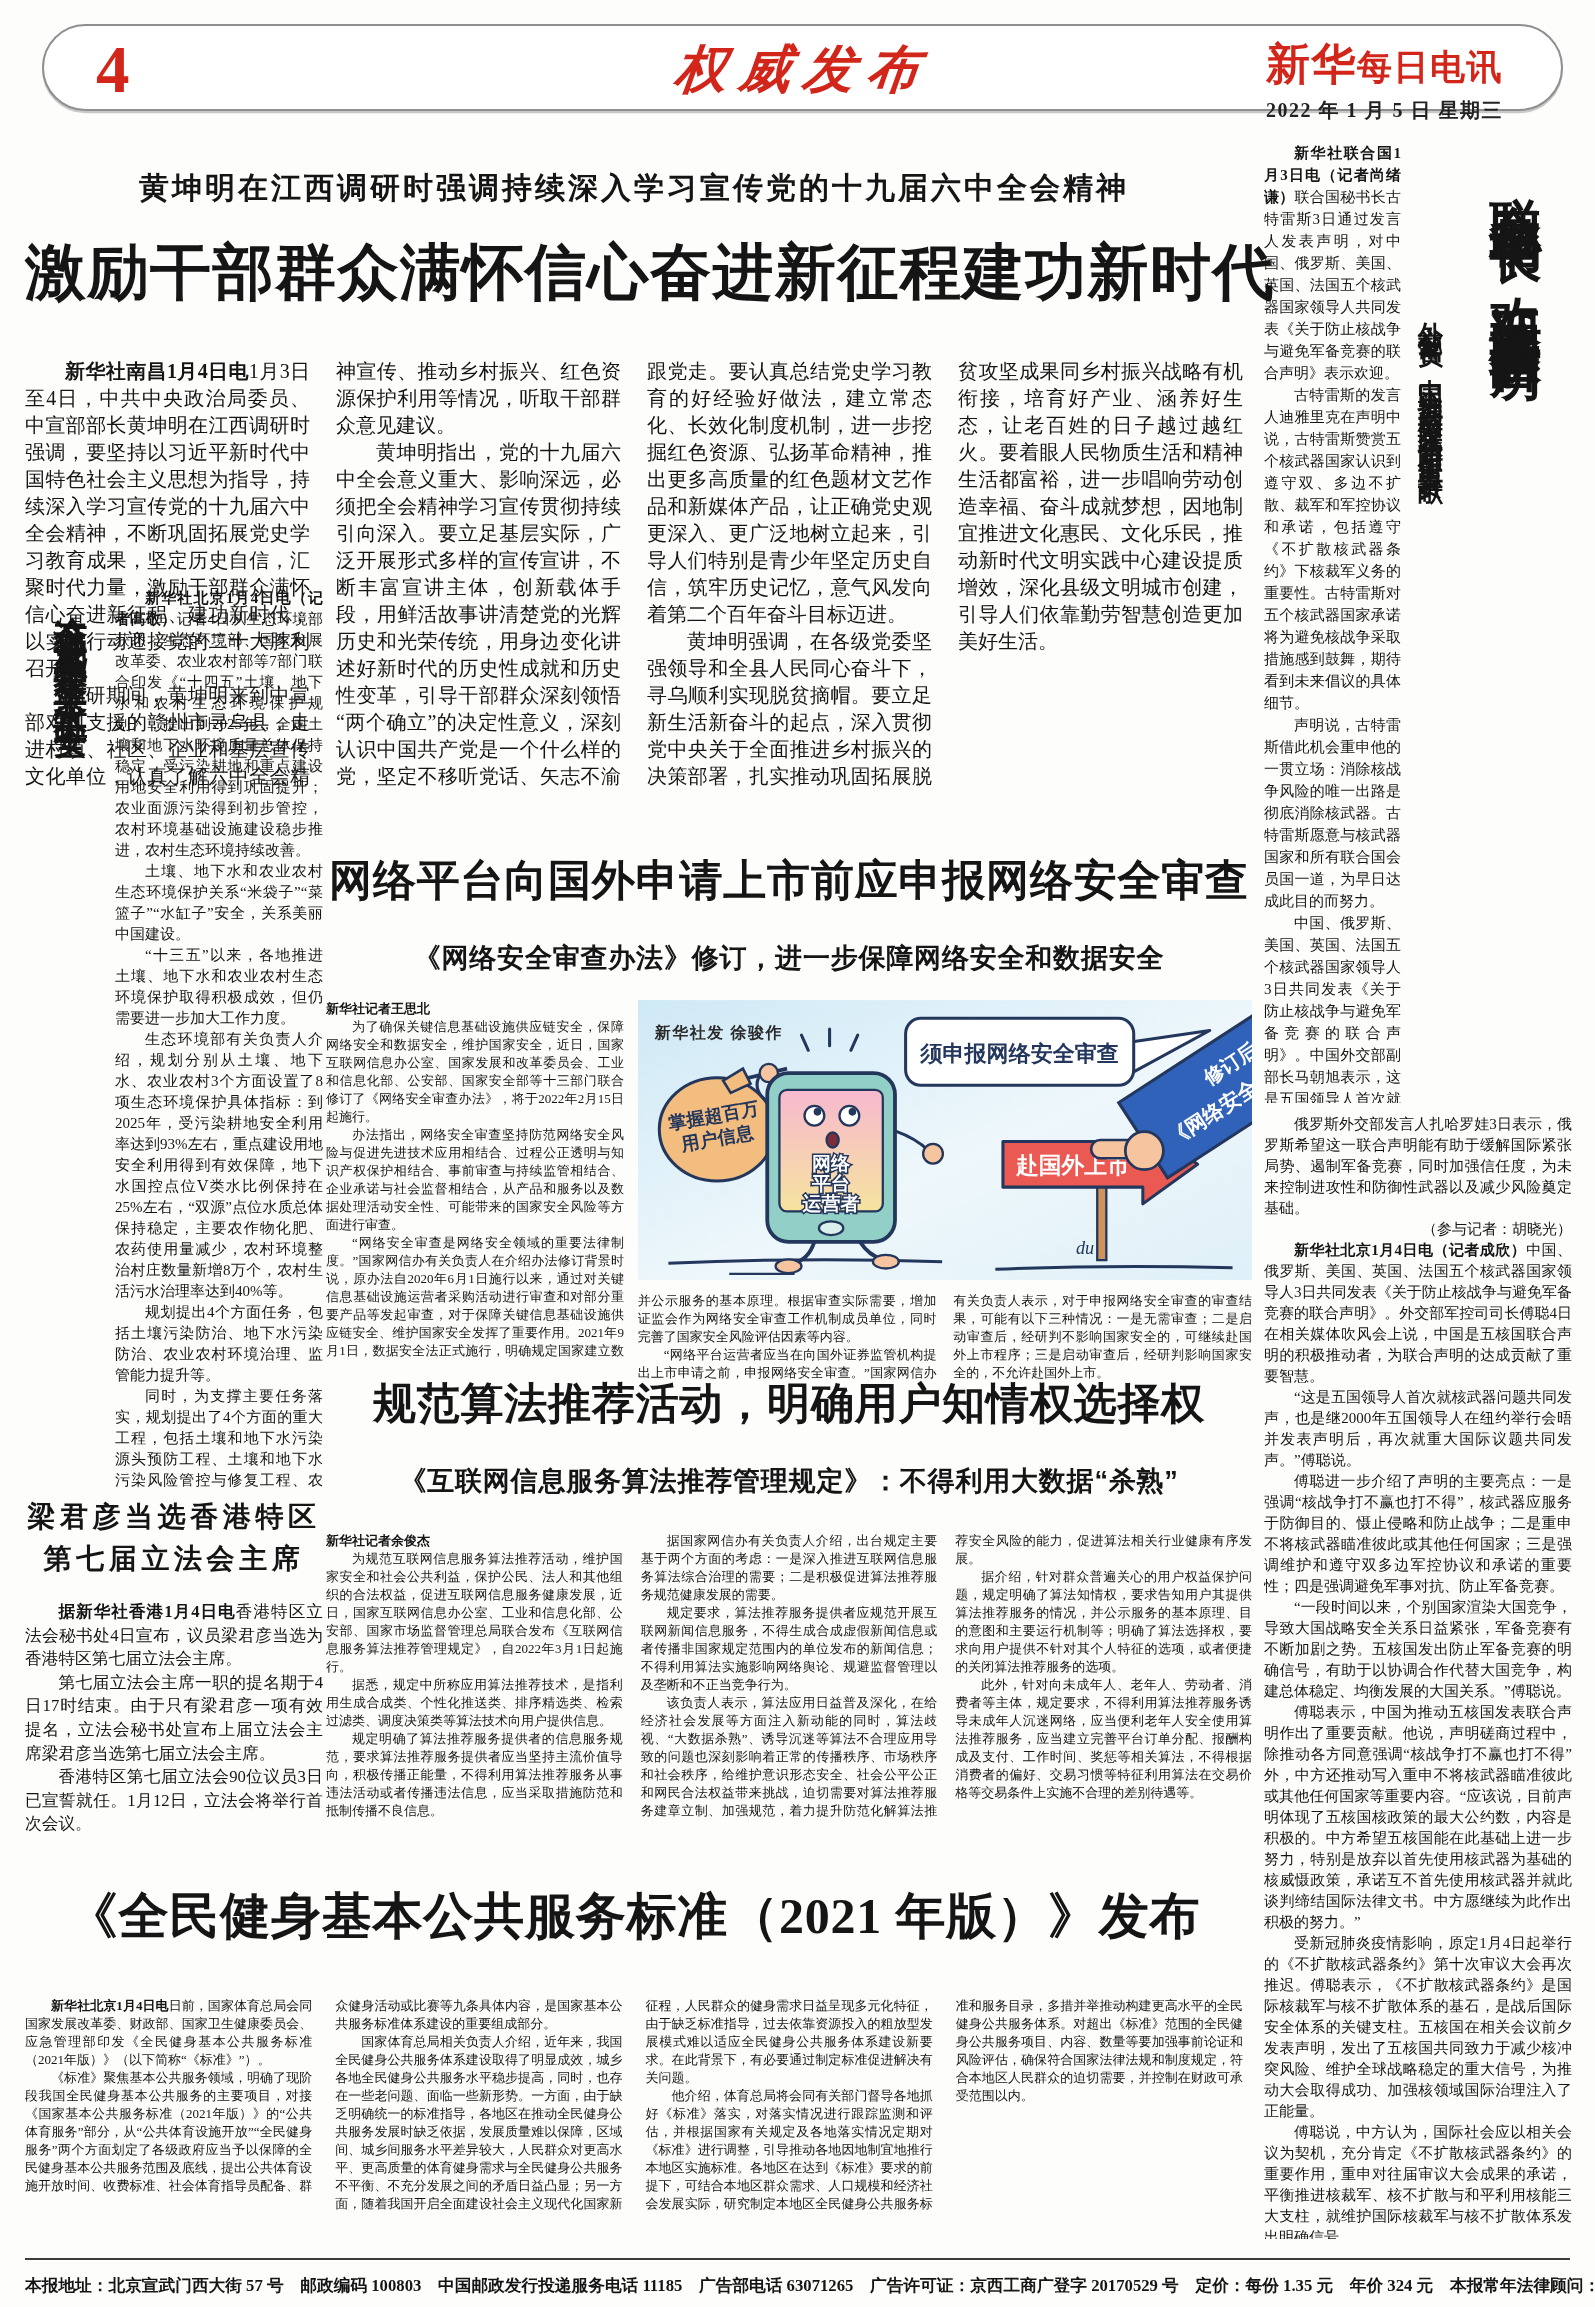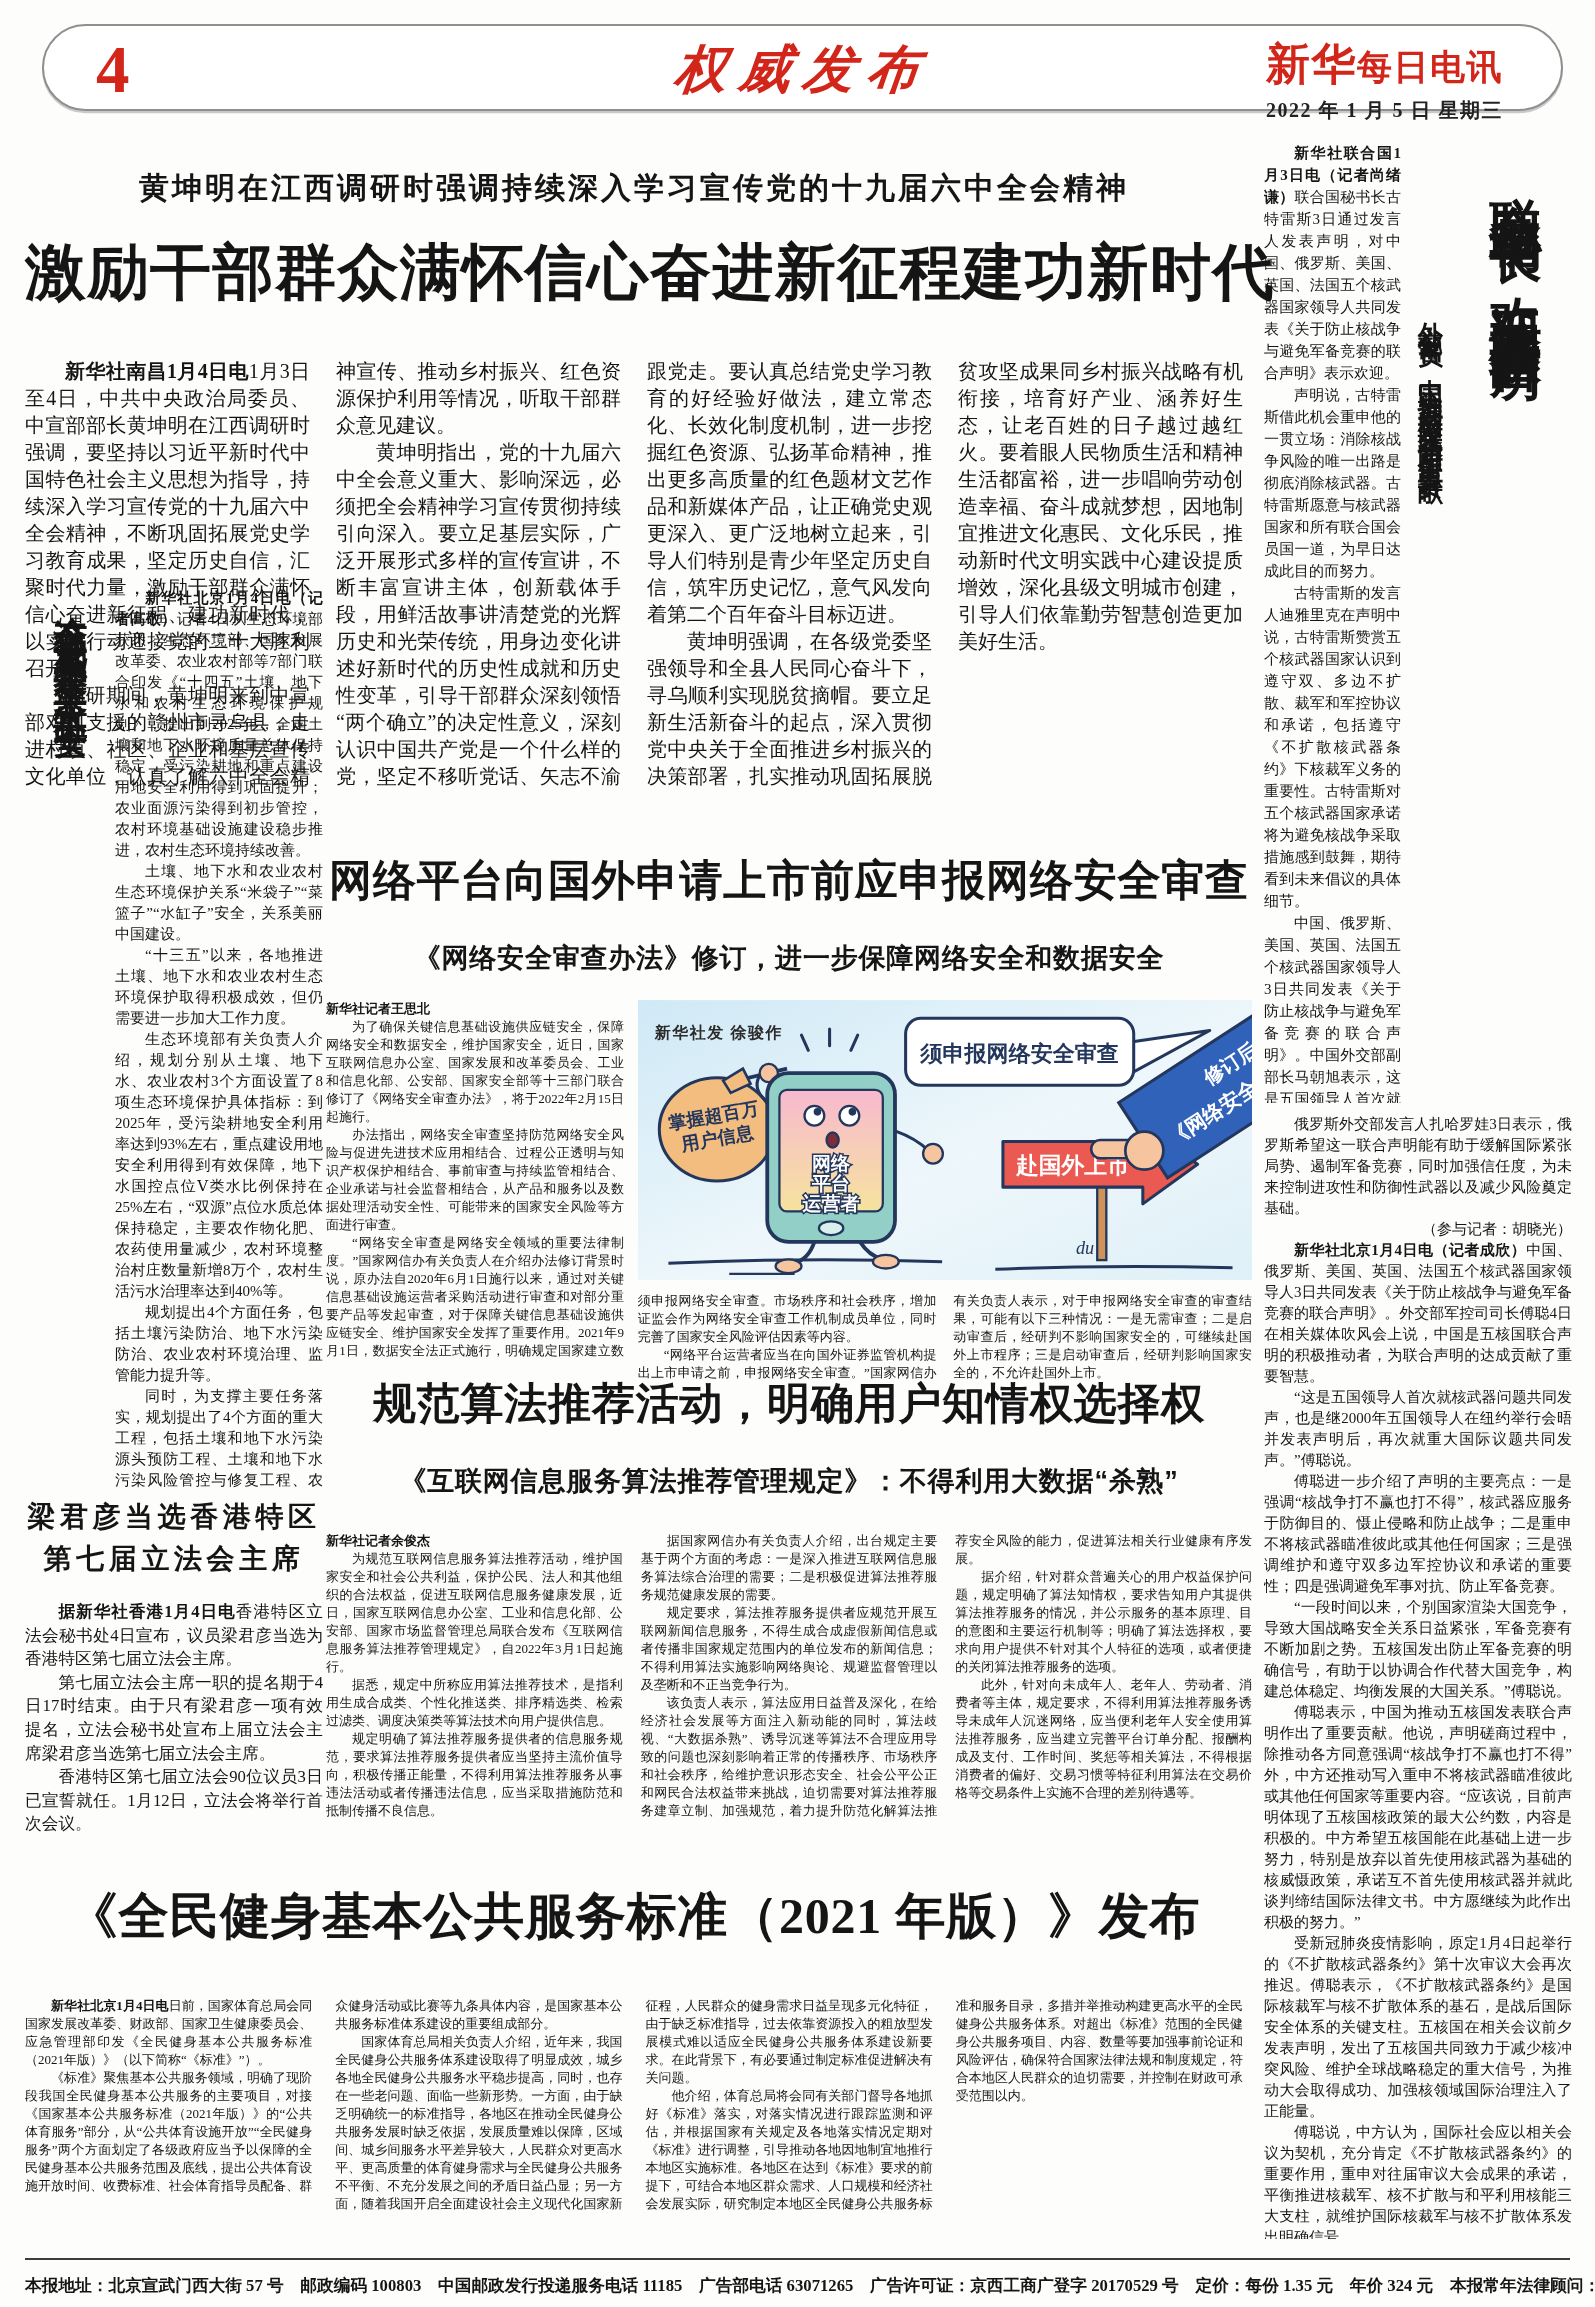--- a/index.html
+++ b/index.html
@@ -195,21 +195,21 @@
         <ellipse cx="256" cy="184" rx="8" ry="10" fill="#7c2d3a" stroke="#23365c" stroke-width="3" data-name="phone-mouth-icon"></ellipse>
         <g font-family="'Liberation Sans',sans-serif" font-weight="900" font-size="25" fill="#ffffff" stroke="#23365c" stroke-width="4" paint-order="stroke" text-anchor="middle" data-name="phone-label-group">
           <text x="254" y="224" data-name="phone-label-line1">网络</text>
           <text x="254" y="250" data-name="phone-label-line2">平台</text>
           <text x="254" y="276" data-name="phone-label-line3">运营者</text>
         </g>
         <text x="576" y="334" font-size="24" font-style="italic" fill="#23365c" font-family="'Liberation Serif',serif" data-name="artist-signature">du</text>
         <text x="22" y="50" font-size="21" font-weight="700" fill="#2b2b2b" font-family="'Liberation Sans',sans-serif" letter-spacing="2" data-name="cartoon-credit">新华社发 徐骏作</text>
       </svg>
       <div class="below-cols" data-name="review-story-below-columns">
-          <p class="para" data-name="paragraph" style="text-indent: 0px;">须申报网络安全审查。市场秩序和社会秩序，增加证监会作为网络安全审查工作机制成员单位，同时完善了国家安全风险评估因素等内容。</p>
+          <p class="para" data-name="paragraph" style="text-indent: 0px;">并公示服务的基本原理。根据审查实际需要，增加证监会作为网络安全审查工作机制成员单位，同时完善了国家安全风险评估因素等内容。</p>
           <p class="para" data-name="paragraph">“网络平台运营者应当在向国外证券监管机构提出上市申请之前，申报网络安全审查。”国家网信办有关负责人表示，对于申报网络安全审查的审查结果，可能有以下三种情况：一是无需审查；二是启动审查后，经研判不影响国家安全的，可继续赴国外上市程序；三是启动审查后，经研判影响国家安全的，不允许赴国外上市。</p>
         </div>
     </div>
   </div>
 </div>
 
 <div id="algo-story" data-name="algorithm-story">
   <div class="headline2" data-name="algo-story-headline">规范算法推荐活动，明确用户知情权选择权</div>
   <div class="subhead" data-name="algo-story-subhead">《互联网信息服务算法推荐管理规定》：不得利用大数据“杀熟”</div>
   <div class="cols3" data-name="algo-story-body">
@@ -232,22 +232,22 @@
       <p class="para" data-name="paragraph">《标准》聚焦基本公共服务领域，明确了现阶段我国全民健身基本公共服务的主要项目，对接《国家基本公共服务标准（2021年版）》的“公共体育服务”部分，从“公共体育设施开放”“全民健身服务”两个方面划定了各级政府应当予以保障的全民健身基本公共服务范围及底线，提出公共体育设施开放时间、收费标准、社会体育指导员配备、群众健身活动或比赛等九条具体内容，是国家基本公共服务标准体系建设的重要组成部分。</p>
       <p class="para" data-name="paragraph">国家体育总局相关负责人介绍，近年来，我国全民健身公共服务体系建设取得了明显成效，城乡各地全民健身公共服务水平稳步提高，同时，也存在一些老问题、面临一些新形势。一方面，由于缺乏明确统一的标准指导，各地区在推动全民健身公共服务发展时缺乏依据，发展质量难以保障，区域间、城乡间服务水平差异较大，人民群众对更高水平、更高质量的体育健身需求与全民健身公共服务不平衡、不充分发展之间的矛盾日益凸显；另一方面，随着我国开启全面建设社会主义现代化国家新征程，人民群众的健身需求日益呈现多元化特征，由于缺乏标准指导，过去依靠资源投入的粗放型发展模式难以适应全民健身公共服务体系建设新要求。在此背景下，有必要通过制定标准促进解决有关问题。</p>
       <p class="para" data-name="paragraph">他介绍，体育总局将会同有关部门督导各地抓好《标准》落实，对落实情况进行跟踪监测和评估，并根据国家有关规定及各地落实情况定期对《标准》进行调整，引导推动各地因地制宜地推行本地区实施标准。各地区在达到《标准》要求的前提下，可结合本地区群众需求、人口规模和经济社会发展实际，研究制定本地区全民健身公共服务标准和服务目录，多措并举推动构建更高水平的全民健身公共服务体系。对超出《标准》范围的全民健身公共服务项目、内容、数量等要加强事前论证和风险评估，确保符合国家法律法规和制度规定，符合本地区人民群众的迫切需要，并控制在财政可承受范围以内。</p>
     </div>
 </div>
 
 <div id="un-story" data-name="un-nuclear-story">
   <div class="un-top" data-name="un-story-top">
     <div class="un-col" data-name="un-story-column">
         <p class="para" data-name="paragraph"><b>新华社联合国1月3日电（记者尚绪谦）</b>联合国秘书长古特雷斯3日通过发言人发表声明，对中国、俄罗斯、美国、英国、法国五个核武器国家领导人共同发表《关于防止核战争与避免军备竞赛的联合声明》表示欢迎。</p>
+        <p class="para" data-name="paragraph">古特雷斯的发言人迪雅里克在声明中说，古特雷斯赞赏五个核武器国家认识到遵守双、多边不扩散、裁军和军控协议和承诺，包括遵守《不扩散核武器条约》下核裁军义务的重要性。古特雷斯对五个核武器国家承诺将为避免核战争采取措施感到鼓舞，期待看到未来倡议的具体细节。</p>
         <p class="para" data-name="paragraph">声明说，古特雷斯借此机会重申他的一贯立场：消除核战争风险的唯一出路是彻底消除核武器。古特雷斯愿意与核武器国家和所有联合国会员国一道，为早日达成此目的而努力。</p>
-        <p class="para" data-name="paragraph">古特雷斯的发言人迪雅里克在声明中说，古特雷斯赞赏五个核武器国家认识到遵守双、多边不扩散、裁军和军控协议和承诺，包括遵守《不扩散核武器条约》下核裁军义务的重要性。古特雷斯对五个核武器国家承诺将为避免核战争采取措施感到鼓舞，期待看到未来倡议的具体细节。</p>
         <p class="para" data-name="paragraph">中国、俄罗斯、美国、英国、法国五个核武器国家领导人3日共同发表《关于防止核战争与避免军备竞赛的联合声明》。中国外交部副部长马朝旭表示，这是五国领导人首次就核武器问题发表声明，体现了五国防止核战争的政治意愿，也发出了维护全球战略稳定、减少核冲突风险的共同声音。</p>
       </div>
     <div class="un-subhead-wrap" data-name="un-story-subhead-wrap">
       <div class="un-subhead vert" data-name="un-story-vertical-subhead">外交部官员：中国为推动五核国发表联合声明作出重要贡献</div>
     </div>
     <div class="un-head-wrap" data-name="un-story-headline-wrap">
       <div class="un-head vert" data-name="un-story-vertical-headline">联合国秘书长：欢迎五核国联合声明</div>
     </div>
   </div>
   <div class="un-bottom" data-name="un-story-bottom">

